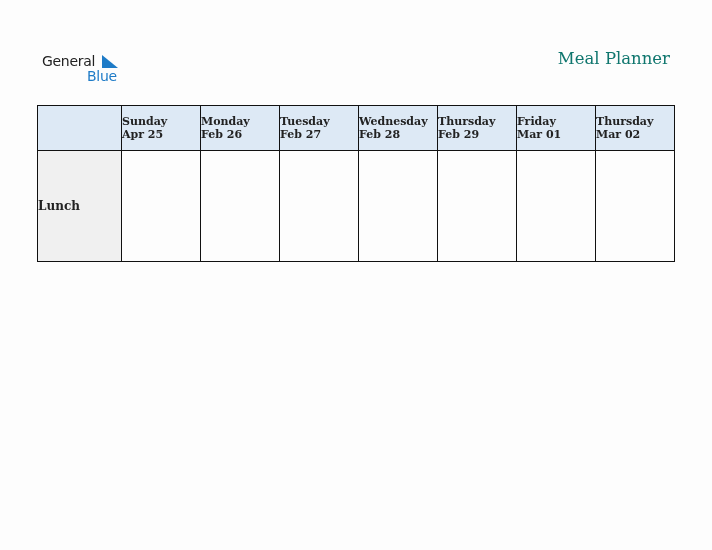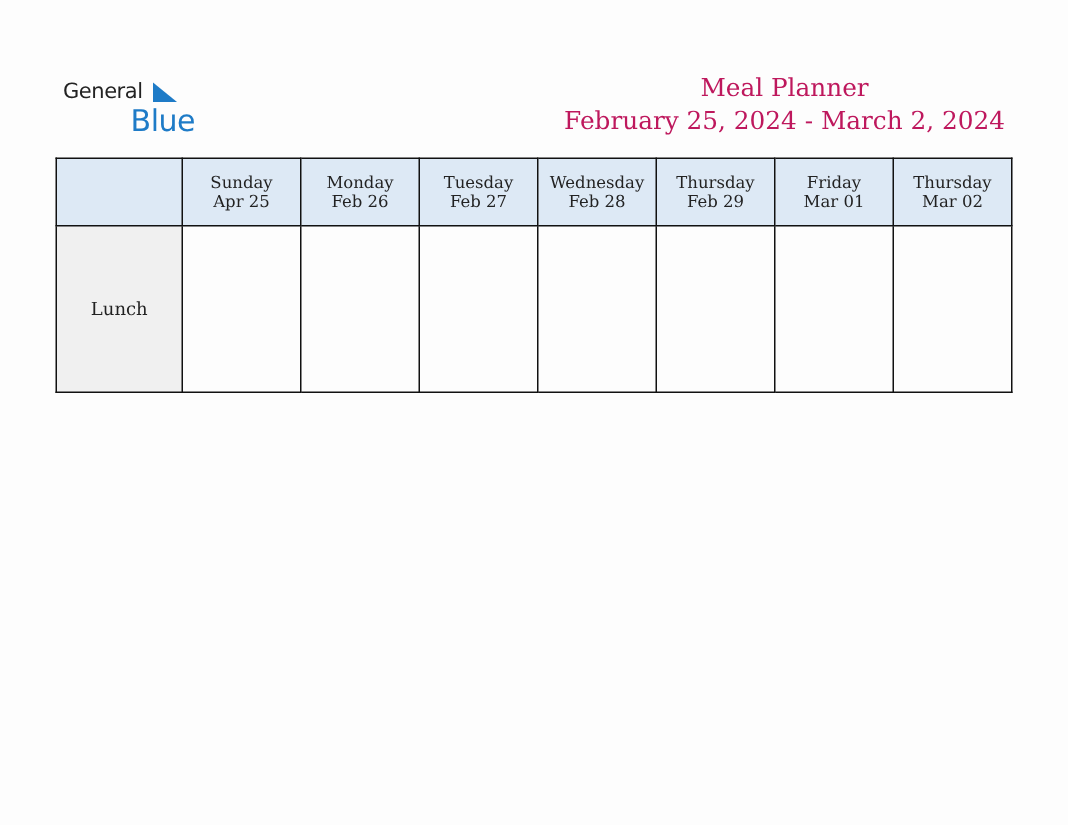--- a/index.html
+++ b/index.html
@@ -1,43 +1,42 @@
 <!DOCTYPE html>
 <html><head>
 <meta charset="utf-8">
 <style>
   html, body { margin: 0; padding: 0; }
   body { width: 712px; height: 550px; background: #fdfdfd; position: relative; overflow: hidden; font-family: "DejaVu Serif", "Liberation Serif", serif; }
   .logo { position: absolute; left: 42px; top: 53px; width: 90px; height: 34px; text-decoration: underline; }
   .logo .general { position: absolute; left: 0; top: 0; font-family: "DejaVu Sans", sans-serif; font-size: 14px; color: #222; letter-spacing: -0.3px; }
-  .logo .blue { position: absolute; left: 45px; top: 15px; font-family: "DejaVu Sans", sans-serif; font-size: 20px; color: #1e7bc7; letter-spacing: -0.3px; }
+  .logo .blue { position: absolute; left: 45px; top: 15px; font-family: "DejaVu Sans", sans-serif; font-size: 14px; color: #1e7bc7; letter-spacing: -0.3px; }
   .logo .tri { position: absolute; left: 60px; top: 2px; width: 0; height: 0; border-left: 16px solid transparent; border-bottom: 13px solid #1e7bc7; transform: scaleX(-1); }
-  .title-block { position: absolute; right: 42px; top: 48px; text-align: center; color: #be185d; }
+  .title-block { position: absolute; right: 42px; top: 48px; text-align: left; color: #0f766e; }
   .title-block .t1 { font-size: 16.5px; line-height: 22px; }
   .title-block .t2 { font-size: 16.5px; line-height: 22px; }
   table.planner { position: absolute; left: 37px; top: 105px; border-collapse: collapse; table-layout: fixed; width: 638px; }
-  table.planner td, table.planner th { border: 1.3px solid #111; padding: 0; text-align: center; vertical-align: middle; font-weight: normal; font-size: 11px; color: #222; }
+  table.planner td, table.planner th { border: 1.3px solid #111; padding: 0; text-align: left; vertical-align: middle; font-weight: bold; font-size: 11px; color: #222; }
   table.planner thead th { background: #dde9f5; height: 44px; line-height: 13px; }
   table.planner tbody td { height: 110px; background: #fdfdfd; }
   table.planner tbody td.meal { background: #f0f0f0; font-size: 12px; }
   col.c0 { width: 84px; }
   col.cd { width: 79px; }
 </style>
 </head>
 <body>
 
 <div class="logo">
   <span class="general">General</span>
   <span class="tri"></span>
   <span class="blue">Blue</span>
 </div>
 
 <div class="title-block">
   <div class="t1">Meal Planner</div>
-  <div class="t2">February 25, 2024 - March 2, 2024</div>
 </div>
 
 <table class="planner">
   <colgroup>
     <col class="c0">
       <col class="cd">
       <col class="cd">
       <col class="cd">
       <col class="cd">
       <col class="cd">

